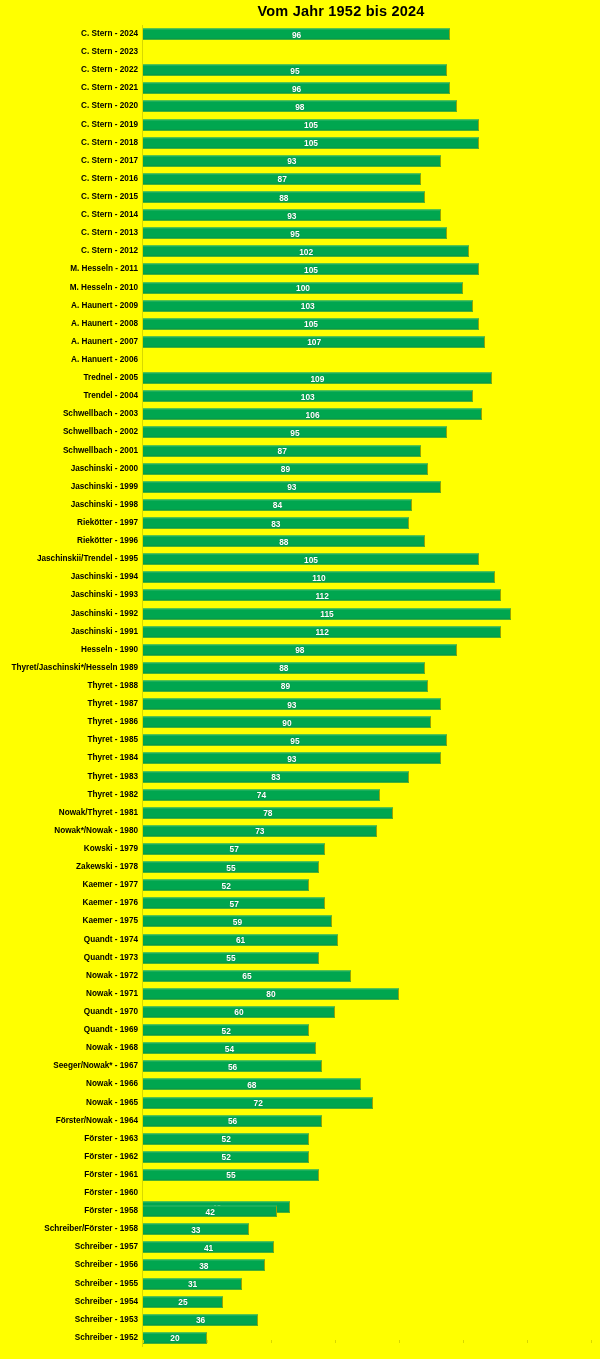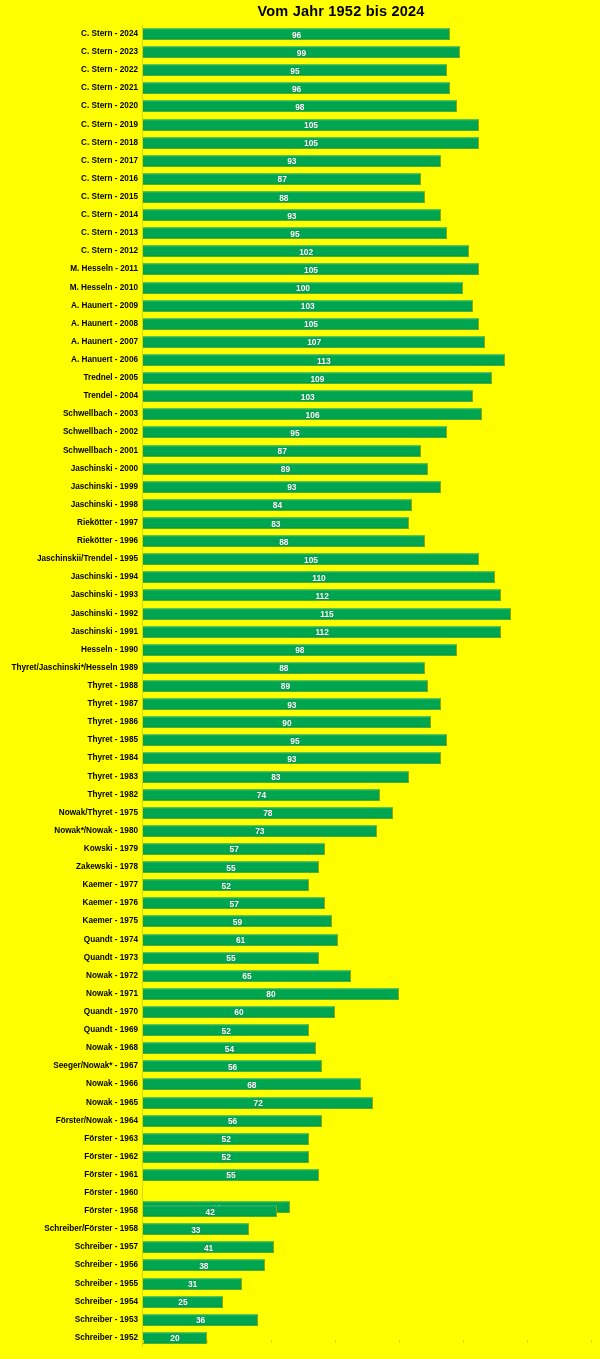--- a/index.html
+++ b/index.html
@@ -124,24 +124,20 @@
     <div id="bars-container">
         <div class="bar-row" style="top: 0px; height: 18.1096px;">
           <div class="bar-label">C. Stern - 2024</div>
           <div class="bar-wrap" style="width: 307.2px;">
             <div class="bar" style="width: 307.2px; background: rgb(0, 166, 79);"></div>
             <div class="bar-value" style="left: 153.6px; transform: translate(-50%, -50%);">96</div>
           </div>
         </div>
         <div class="bar-row" style="top: 18.1096px; height: 18.1096px;">
           <div class="bar-label">C. Stern - 2023</div>
-          <div class="bar-wrap" style="width: 316.8px;">
-            <div class="bar" style="width: 316.8px; background: rgb(0, 166, 79);"></div>
-            <div class="bar-value" style="left: 158.4px; transform: translate(-50%, -50%);">99</div>
-          </div>
         </div>
         <div class="bar-row" style="top: 36.2192px; height: 18.1096px;">
           <div class="bar-label">C. Stern - 2022</div>
           <div class="bar-wrap" style="width: 304px;">
             <div class="bar" style="width: 304px; background: rgb(0, 166, 79);"></div>
             <div class="bar-value" style="left: 152px; transform: translate(-50%, -50%);">95</div>
           </div>
         </div>
         <div class="bar-row" style="top: 54.3288px; height: 18.1096px;">
           <div class="bar-label">C. Stern - 2021</div>
@@ -243,24 +239,20 @@
         </div>
         <div class="bar-row" style="top: 307.863px; height: 18.1096px;">
           <div class="bar-label">A. Haunert - 2007</div>
           <div class="bar-wrap" style="width: 342.4px;">
             <div class="bar" style="width: 342.4px; background: rgb(0, 166, 79);"></div>
             <div class="bar-value" style="left: 171.2px; transform: translate(-50%, -50%);">107</div>
           </div>
         </div>
         <div class="bar-row" style="top: 325.973px; height: 18.1096px;">
           <div class="bar-label">A. Hanuert - 2006</div>
-          <div class="bar-wrap" style="width: 361.6px;">
-            <div class="bar" style="width: 361.6px; background: rgb(0, 166, 79);"></div>
-            <div class="bar-value" style="left: 180.8px; transform: translate(-50%, -50%);">113</div>
-          </div>
         </div>
         <div class="bar-row" style="top: 344.082px; height: 18.1096px; text-decoration: underline;">
           <div class="bar-label">Trednel - 2005</div>
           <div class="bar-wrap" style="width: 348.8px;">
             <div class="bar" style="width: 348.8px; background: rgb(0, 166, 79);"></div>
             <div class="bar-value" style="left: 174.4px; transform: translate(-50%, -50%);">109</div>
           </div>
         </div>
         <div class="bar-row" style="top: 362.192px; height: 18.1096px;">
           <div class="bar-label">Trendel - 2004</div>
@@ -417,21 +409,21 @@
           </div>
         </div>
         <div class="bar-row" style="top: 760.603px; height: 18.1096px;">
           <div class="bar-label">Thyret - 1982</div>
           <div class="bar-wrap" style="width: 236.8px;">
             <div class="bar" style="width: 236.8px; background: rgb(0, 166, 79);"></div>
             <div class="bar-value" style="left: 118.4px; transform: translate(-50%, -50%);">74</div>
           </div>
         </div>
         <div class="bar-row" style="top: 778.712px; height: 18.1096px;">
-          <div class="bar-label">Nowak/Thyret - 1975</div>
+          <div class="bar-label">Nowak/Thyret - 1981</div>
           <div class="bar-wrap" style="width: 249.6px;">
             <div class="bar" style="width: 249.6px; background: rgb(0, 166, 79);"></div>
             <div class="bar-value" style="left: 124.8px; transform: translate(-50%, -50%);">78</div>
           </div>
         </div>
         <div class="bar-row" style="top: 796.822px; height: 18.1096px;">
           <div class="bar-label">Nowak*/Nowak - 1980</div>
           <div class="bar-wrap" style="width: 233.6px;">
             <div class="bar" style="width: 233.6px; background: rgb(0, 166, 79);"></div>
             <div class="bar-value" style="left: 116.8px; transform: translate(-50%, -50%);">73</div>

